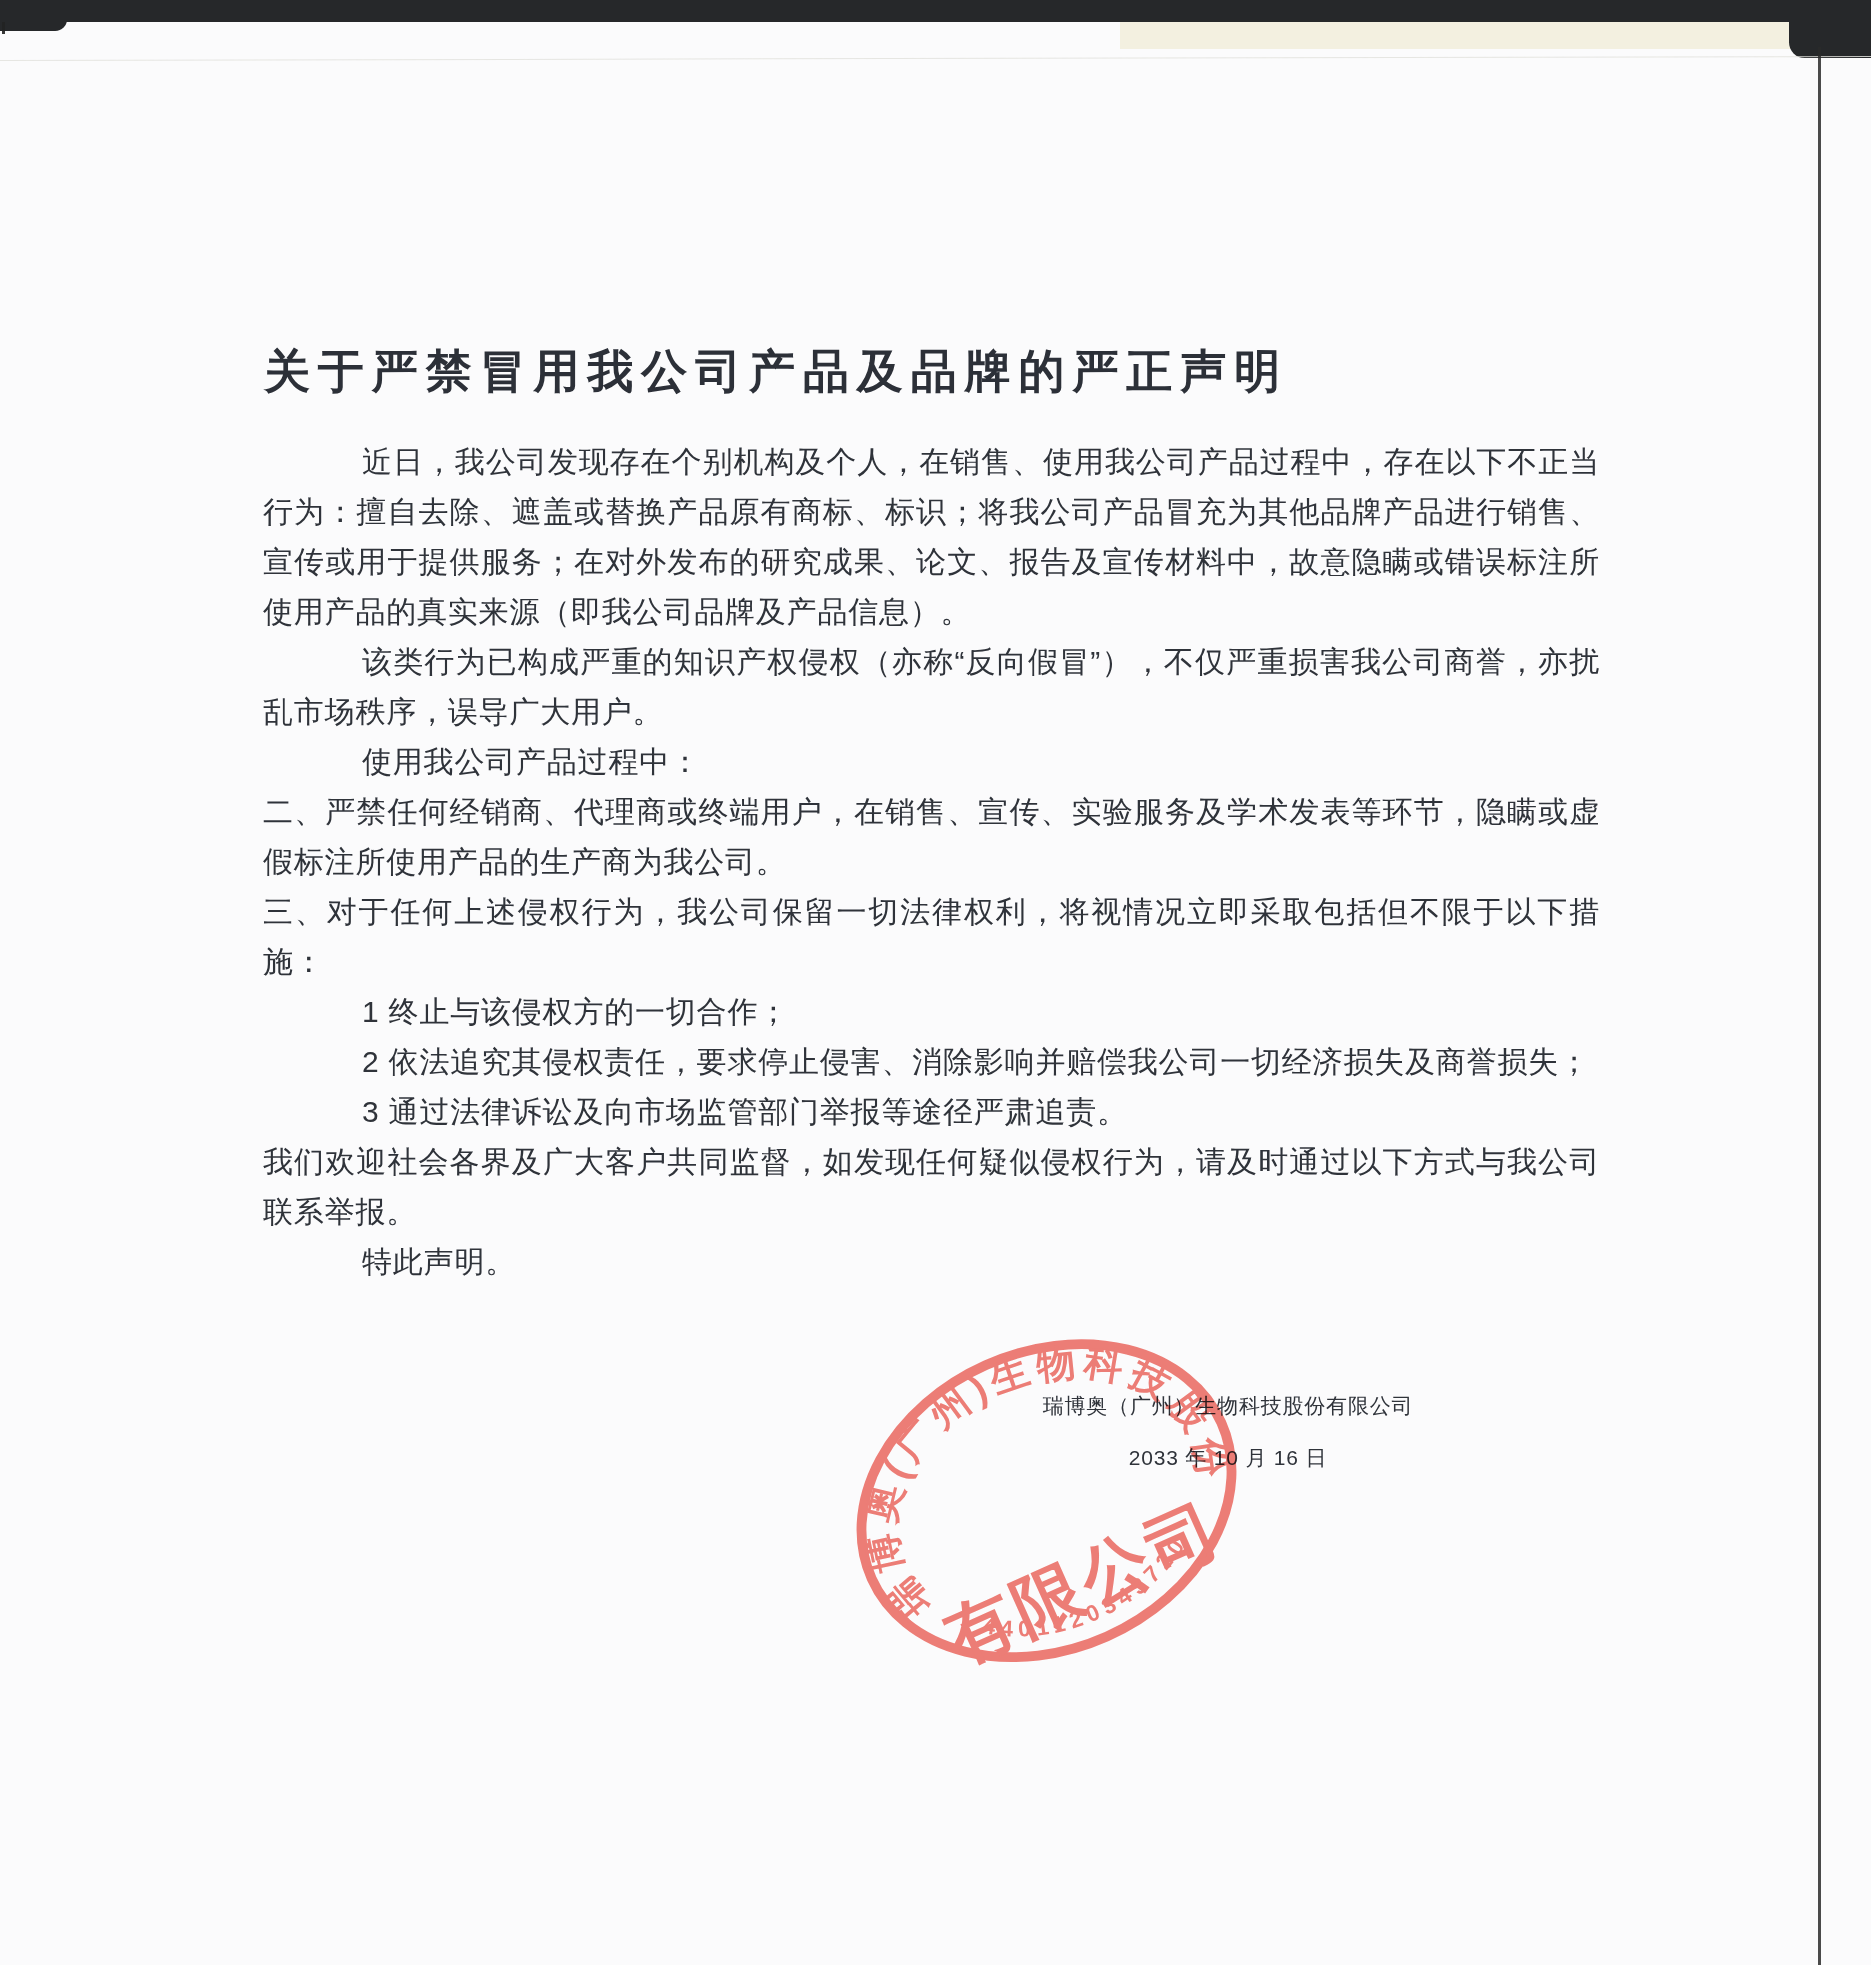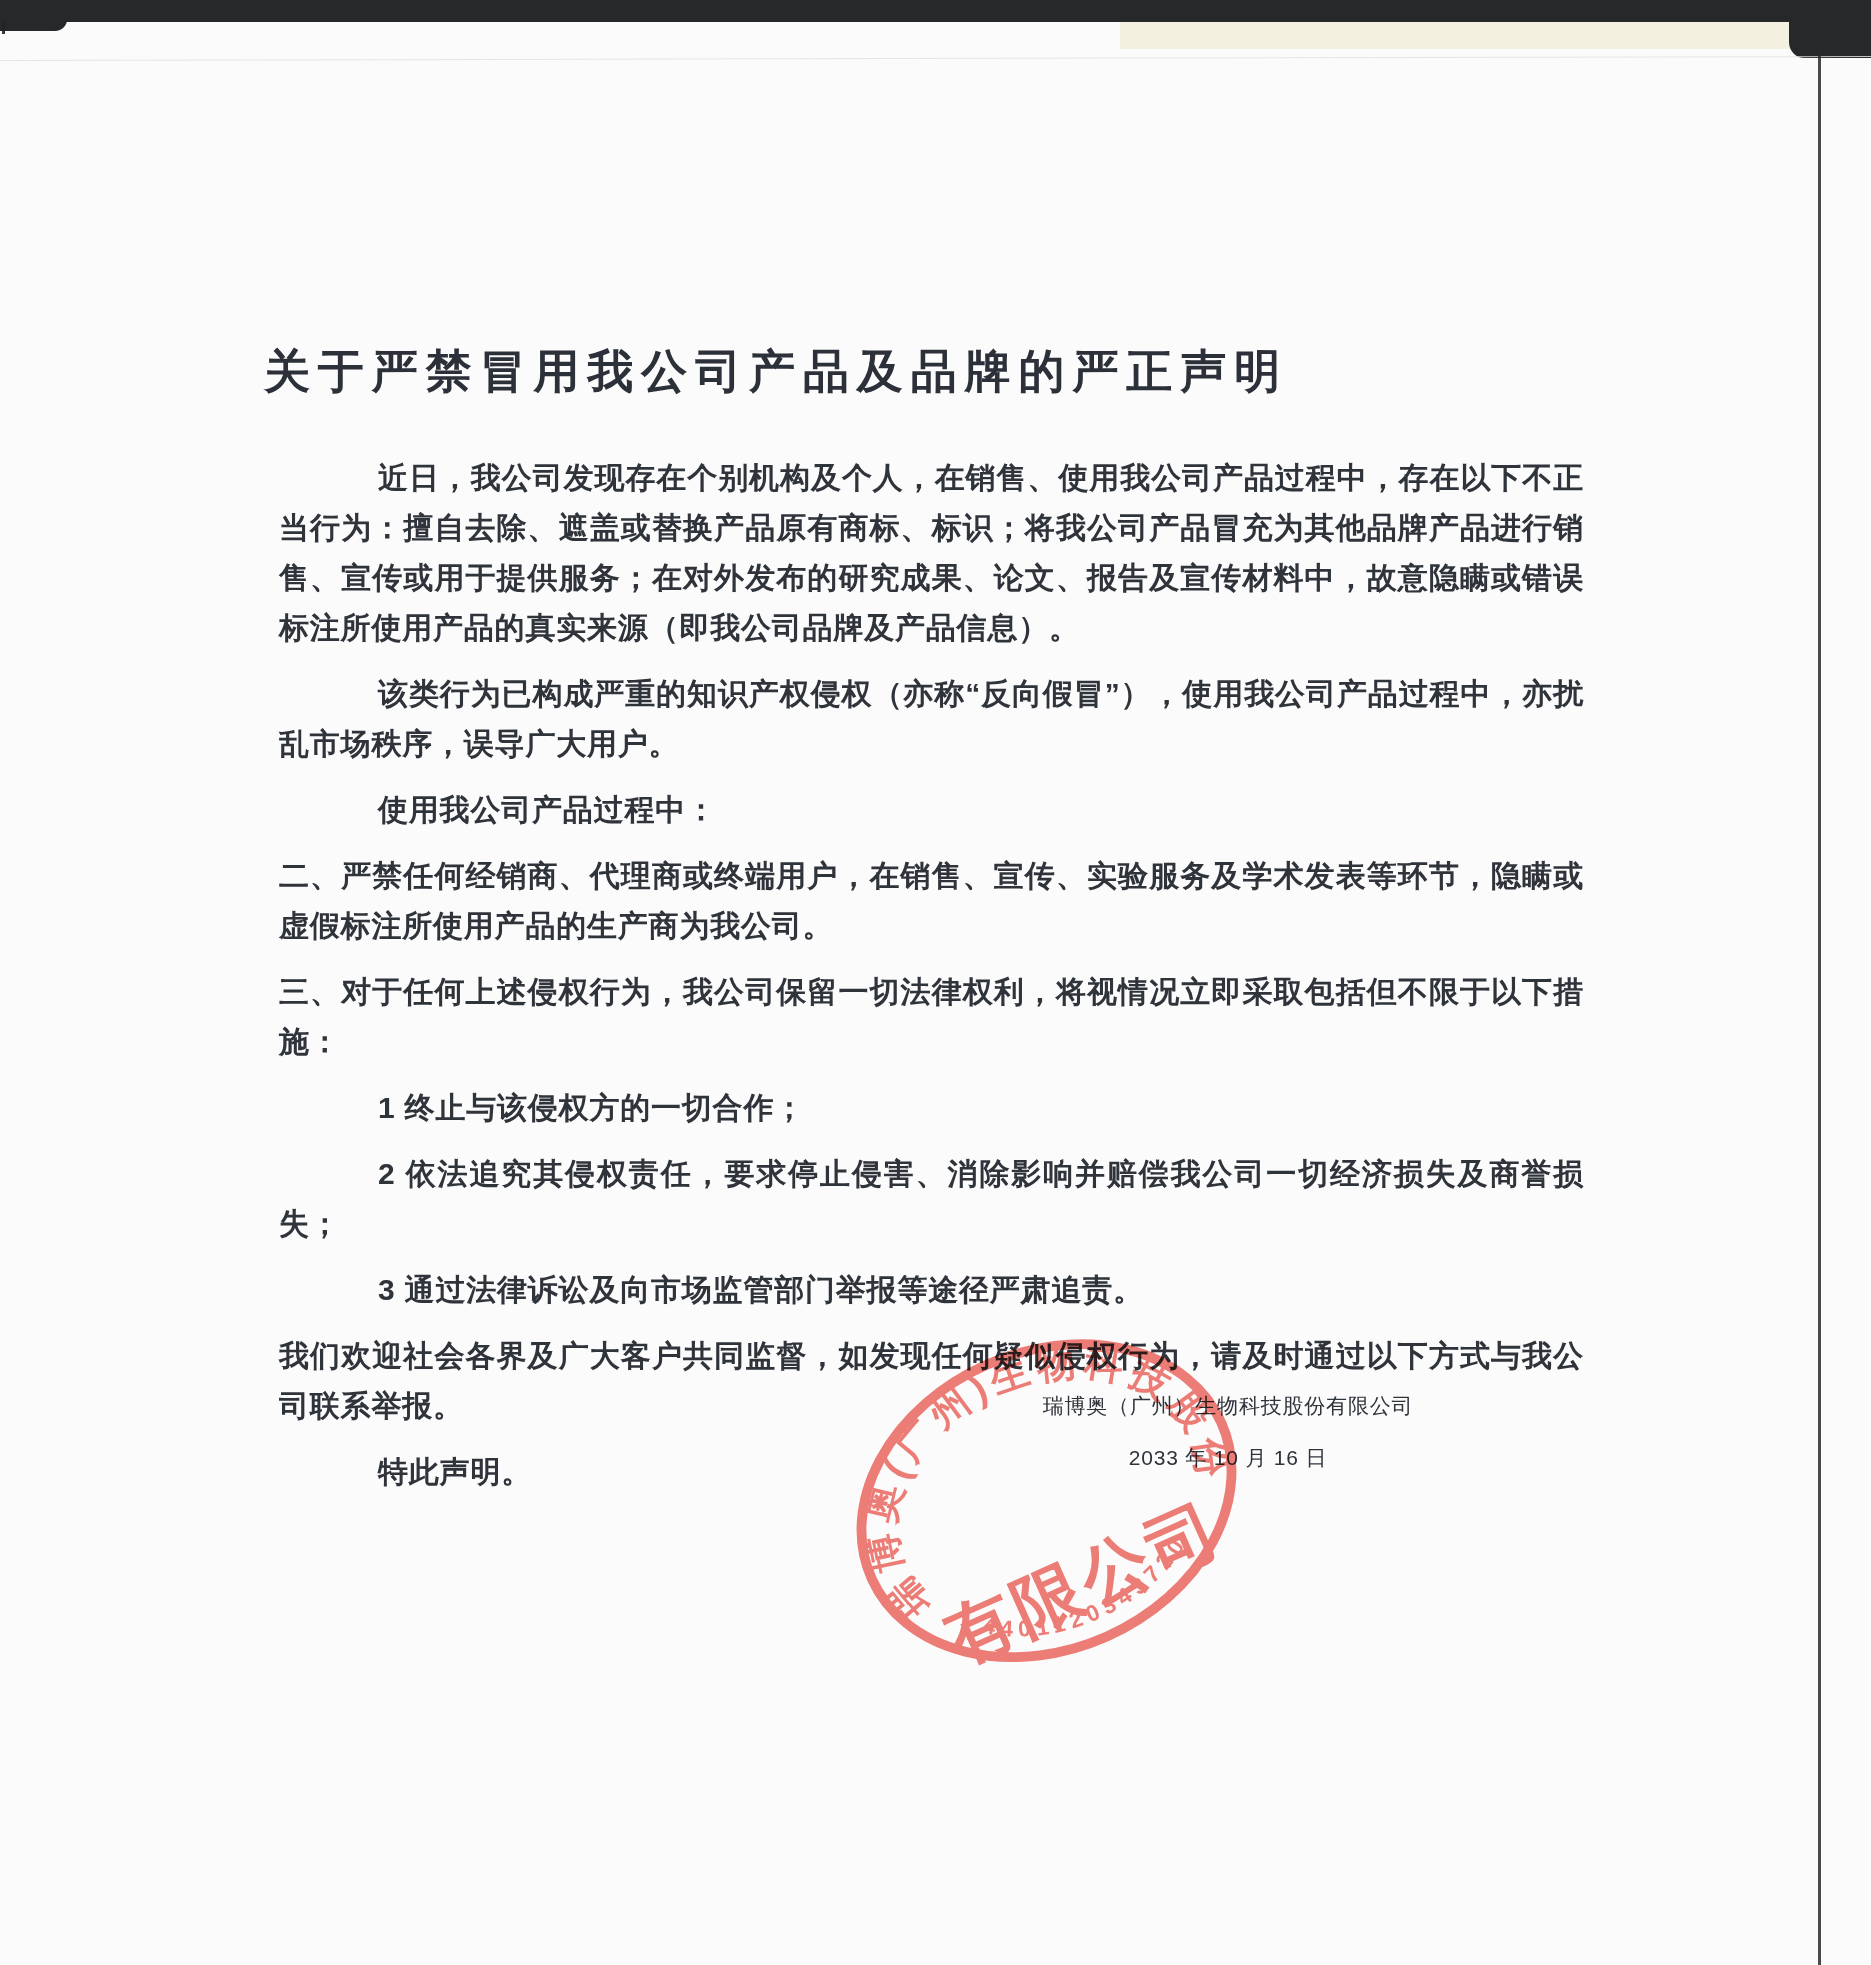--- a/index.html
+++ b/index.html
@@ -67,21 +67,21 @@
     color: #2c3038;
   }
   .doc-body {
     position: absolute; left: 263px; top: 437px;
     width: 1337px;
     font-size: 30px; line-height: 50px;
     letter-spacing: 0.8px;
     text-align: justify;
     color: var(--ink, #2f333a);
   }
-  .doc-body p { margin: 16px; font-weight: bold; }
+  .doc-body p { margin: 0; }
   .para.indent { text-indent: 99px; }
   .para.flush  { text-indent: 0; }
   .para.sub    { text-indent: 99px; }
 
   .signature {
     position: absolute; left: 904px; top: 1380px;
     width: 648px;
     text-align: center;
     font-size: 21px; line-height: 52px;
     letter-spacing: 0.8px;
@@ -111,21 +111,21 @@
   <div class="scan-top-bar-left"></div>
   <div class="scan-corner-right"></div>
   <div class="scan-paper-edge"></div>
   <div class="scan-right-line"></div>
   <div class="scan-left-tick"></div>
 
   <h1 class="doc-title">关于严禁冒用我公司产品及品牌的严正声明</h1>
 
   <div class="doc-body">
       <p class="para indent">近日，我公司发现存在个别机构及个人，在销售、使用我公司产品过程中，存在以下不正当行为：擅自去除、遮盖或替换产品原有商标、标识；将我公司产品冒充为其他品牌产品进行销售、宣传或用于提供服务；在对外发布的研究成果、论文、报告及宣传材料中，故意隐瞒或错误标注所使用产品的真实来源（即我公司品牌及产品信息）。</p>
-      <p class="para indent">该类行为已构成严重的知识产权侵权（亦称“反向假冒”），使用我公司产品过程中，亦扰乱市场秩序，误导广大用户。</p>
+      <p class="para indent">该类行为已构成严重的知识产权侵权（亦称“反向假冒”），不仅严重损害我公司商誉，亦扰乱市场秩序，误导广大用户。</p>
       <p class="para indent">使用我公司产品过程中：</p>
       <p class="para flush">二、严禁任何经销商、代理商或终端用户，在销售、宣传、实验服务及学术发表等环节，隐瞒或虚假标注所使用产品的生产商为我公司。</p>
       <p class="para flush">三、对于任何上述侵权行为，我公司保留一切法律权利，将视情况立即采取包括但不限于以下措施：</p>
       <p class="para sub">1  终止与该侵权方的一切合作；</p>
       <p class="para sub">2  依法追究其侵权责任，要求停止侵害、消除影响并赔偿我公司一切经济损失及商誉损失；</p>
       <p class="para sub">3  通过法律诉讼及向市场监管部门举报等途径严肃追责。</p>
       <p class="para flush">我们欢迎社会各界及广大客户共同监督，如发现任何疑似侵权行为，请及时通过以下方式与我公司联系举报。</p>
       <p class="para indent">特此声明。</p>
     </div>
 

